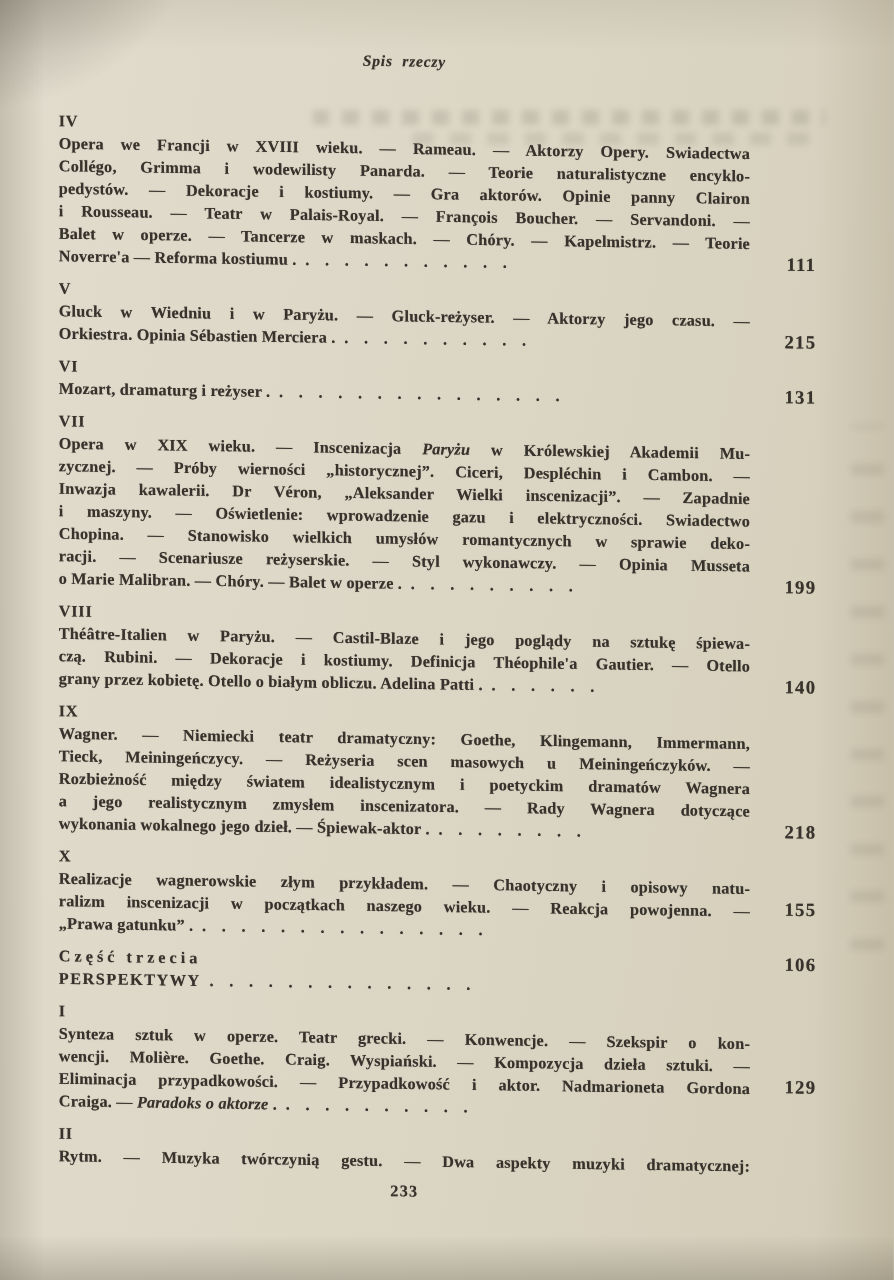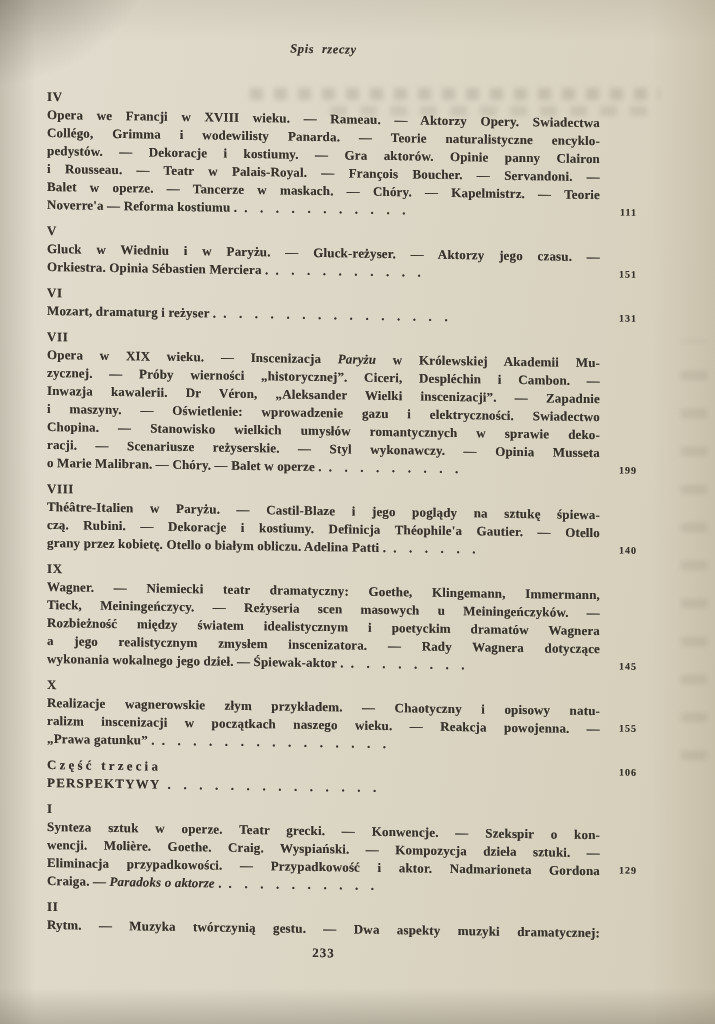--- a/index.html
+++ b/index.html
@@ -60,22 +60,22 @@
     letter-spacing:.15px;
   }
   .toc-line.dotted{text-align:left;text-align-last:left;}
   .toc-line i{font-style:italic;}
   .part-title{letter-spacing:1.2px;}
   .dots{
     word-spacing:9px;padding-left:7px;
     color:var(--ink);
   }
   .page-number{
-    position:absolute;right:16px;bottom:1px;
-    font-size:10px;font-weight:700;line-height:18px;letter-spacing:1px;
+    position:absolute;right:0;bottom:1px;
+    font-size:15px;font-weight:700;line-height:18px;letter-spacing:1px;
   }
   .page-number.raised{bottom:19px;}
   .footer{
     width:553px;text-align:center;margin-top:7px;
     font-size:13px;font-weight:700;letter-spacing:1px;
   }
 </style>
 </head>
 <body>
 
@@ -94,21 +94,21 @@
           <div class="toc-line">pedystów. — Dekoracje i kostiumy. — Gra aktorów. Opinie panny Clairon</div>
           <div class="toc-line">i Rousseau. — Teatr w Palais-Royal. — François Boucher. — Servandoni. —</div>
           <div class="toc-line">Balet w operze. — Tancerze w maskach. — Chóry. — Kapelmistrz. — Teorie</div>
           <div class="toc-line dotted">Noverre'a — Reforma kostiumu .<span class="dots">. . . . . . . . . . .</span></div>
           <span class="page-number">111</span>
         </div>
         <div class="toc-entry txt">
           <div class="numeral">V</div>
           <div class="toc-line">Gluck w Wiedniu i w Paryżu. — Gluck-reżyser. — Aktorzy jego czasu. —</div>
           <div class="toc-line dotted">Orkiestra. Opinia Sébastien Merciera .<span class="dots">. . . . . . . . . .</span></div>
-          <span class="page-number">151</span>
+          <span class="page-number">215</span>
         </div>
         <div class="toc-entry txt">
           <div class="numeral">VI</div>
           <div class="toc-line dotted">Mozart, dramaturg i reżyser .<span class="dots">. . . . . . . . . . . . . . .</span></div>
           <span class="page-number">131</span>
         </div>
         <div class="toc-entry txt">
           <div class="numeral">VII</div>
           <div class="toc-line">Opera w XIX wieku. — Inscenizacja <i>Paryżu</i> w Królewskiej Akademii Mu-</div>
           <div class="toc-line">zycznej. — Próby wierności „historycznej”. Ciceri, Despléchin i Cambon. —</div>
@@ -126,21 +126,21 @@
           <div class="toc-line dotted">grany przez kobietę. Otello o białym obliczu. Adelina Patti .<span class="dots">. . . . . .</span></div>
           <span class="page-number">140</span>
         </div>
         <div class="toc-entry txt">
           <div class="numeral">IX</div>
           <div class="toc-line">Wagner. — Niemiecki teatr dramatyczny: Goethe, Klingemann, Immermann,</div>
           <div class="toc-line">Tieck, Meiningeńczycy. — Reżyseria scen masowych u Meiningeńczyków. —</div>
           <div class="toc-line">Rozbieżność między światem idealistycznym i poetyckim dramatów Wagnera</div>
           <div class="toc-line">a jego realistycznym zmysłem inscenizatora. — Rady Wagnera dotyczące</div>
           <div class="toc-line dotted">wykonania wokalnego jego dzieł. — Śpiewak-aktor .<span class="dots">. . . . . . . .</span></div>
-          <span class="page-number">145</span>
+          <span class="page-number">218</span>
         </div>
         <div class="toc-entry txt">
           <div class="numeral">X</div>
           <div class="toc-line">Realizacje wagnerowskie złym przykładem. — Chaotyczny i opisowy natu-</div>
           <div class="toc-line">ralizm inscenizacji w początkach naszego wieku. — Reakcja powojenna. —</div>
           <div class="toc-line dotted">„Prawa gatunku” .<span class="dots">. . . . . . . . . . . . . . .</span></div>
           <span class="page-number raised">155</span>
         </div>
         <div class="toc-entry txt">
           <div class="part-label">Część trzecia</div>

